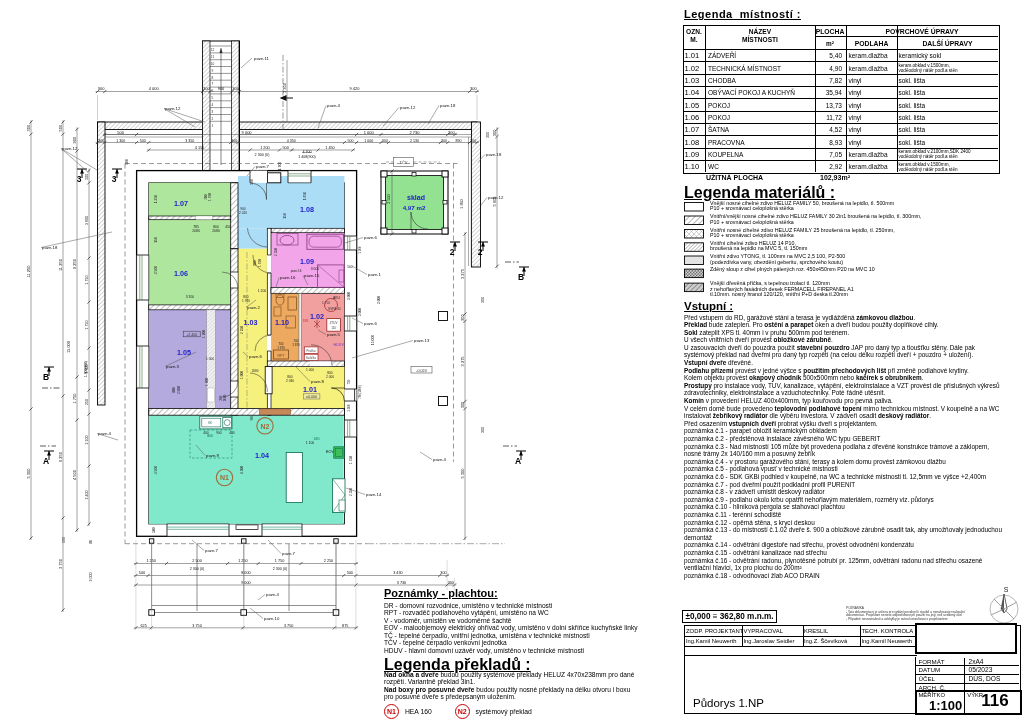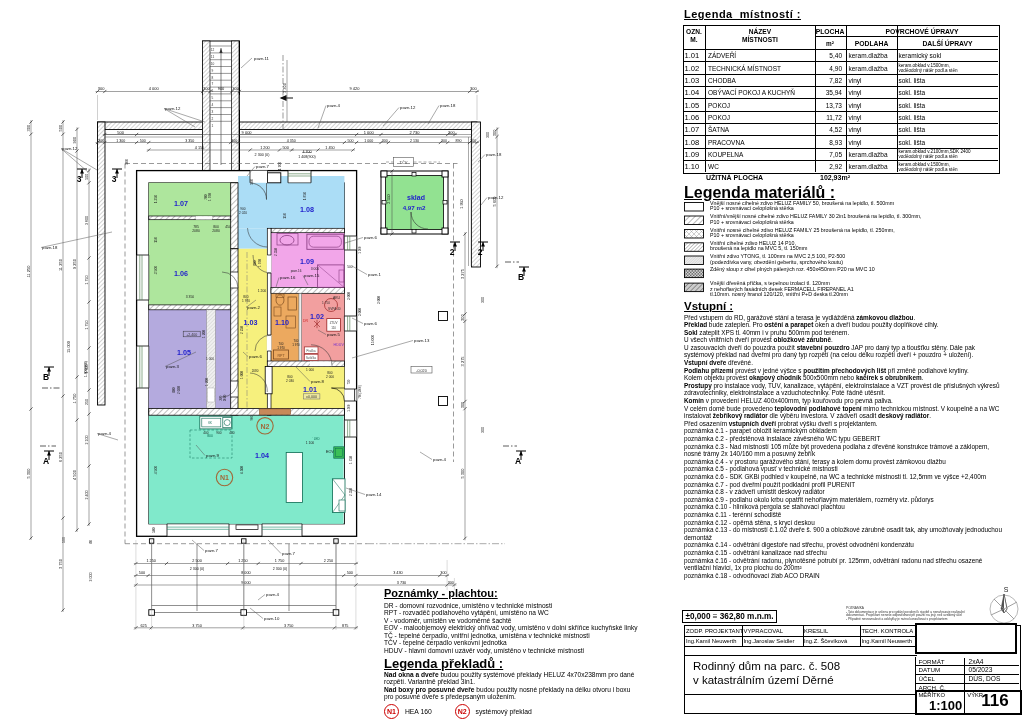--- a/index.html
+++ b/index.html
@@ -852,21 +852,21 @@
 <div style="position:absolute;left:384px;top:602px;font-size:6.6px;line-height:7.45px;white-space:nowrap">
     <div>DR - domovní rozvodnice, umístěno v technické místnosti</div>
     <div>RPT - rozvaděč podlahového vytápění, umístěno na WC</div>
     <div>V - vodoměr, umístěn ve vodoměrné šachtě</div>
     <div>EOV - maloobjemový elektrický ohřívač vody, umístěno v dolní skříňce kuchyňské linky</div>
     <div>TČ - tepelné čerpadlo, vnitřní jednotka, umístěna v technické místnosti</div>
     <div>TČV - tepelné čerpadlo venkovní jednotka</div>
     <div>HDUV - hlavní domovní uzávěr vody, umístěno v technické místnosti</div>
   </div>
 
-<div style="position:absolute;left:384px;top:656px;font-size:13px;font-weight:bold;text-decoration:underline">Legenda překladů :</div>
+<div style="position:absolute;left:384px;top:656px;font-size:16px;font-weight:bold;text-decoration:underline">Legenda překladů :</div>
 
 <div style="position:absolute;left:384px;top:671px;font-size:6.6px;line-height:7.3px;white-space:nowrap">
 <div><b>Nad okna a dveře</b> budou použity systémové překlady HELUZ 4x70x238mm pro dané</div>
 <div>rozpětí. Variantně překlad 3in1.</div>
 <div><b>Nad boxy pro posuvné dveře</b> budou použity nosné překlady na délku otvoru i boxu</div>
 <div>pro posuvné dveře s předepsaným uložením.</div>
 </div>
 
 <div style="position:absolute;left:384px;top:704px;font-size:6.8px">
 <span style="display:inline-block;border:1.2px solid #c00;color:#c00;border-radius:50%;width:13px;height:13px;text-align:center;line-height:13px;font-weight:bold;font-size:7px">N1</span>
@@ -912,24 +912,24 @@
       </div>
   <div class="tb nm" style="left:118px;top:9.7px;width:57px">
         <span>Ing.Z. Ščevíková</span>
       </div>
   <div class="tb nm" style="left:175.5px;top:9.7px;width:57px">
         <span>Ing.Kamil Neuwerth</span>
       </div>
   <div style="position:absolute;left:0;top:19.4px;width:232px;height:9.6px;border-bottom:1px solid #000"></div>
  </div>
 
- <div style="position:absolute;left:0;top:29px;width:232px;height:39px;border-bottom:1px solid #000">
-  <div style="margin:5px 0 0 8px;font-size:11.5px;line-height:13.5px">Rodinný dům na parc. č. 508<br>v katastrálním území Děrné</div>
+
+ <div style="position:absolute;left:0;top:68px;width:232px;height:19px">
+  <div style="margin:3px 0 0 8px;font-size:11.5px">Půdorys 1.NP</div>
  </div>
-
 
  <div style="position:absolute;left:230px;top:-2.7px;width:98px;height:26.5px;border:2.8px solid #000;background:#fff"></div>
 
  <div class="fr" style="top:30.8px">
       <span class="fa">FORMÁT</span>
       <span class="fb">2xA4</span>
     </div>
  <div class="fr" style="top:39.4px">
       <span class="fa">DATUM</span>
       <span class="fb">05/2023</span>

